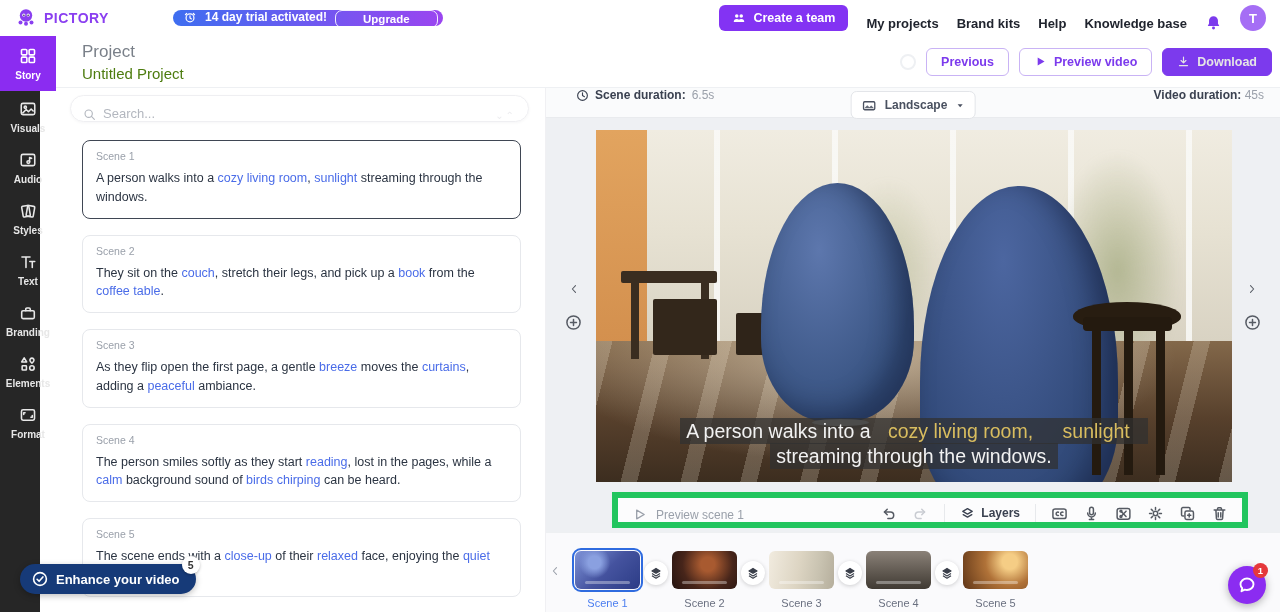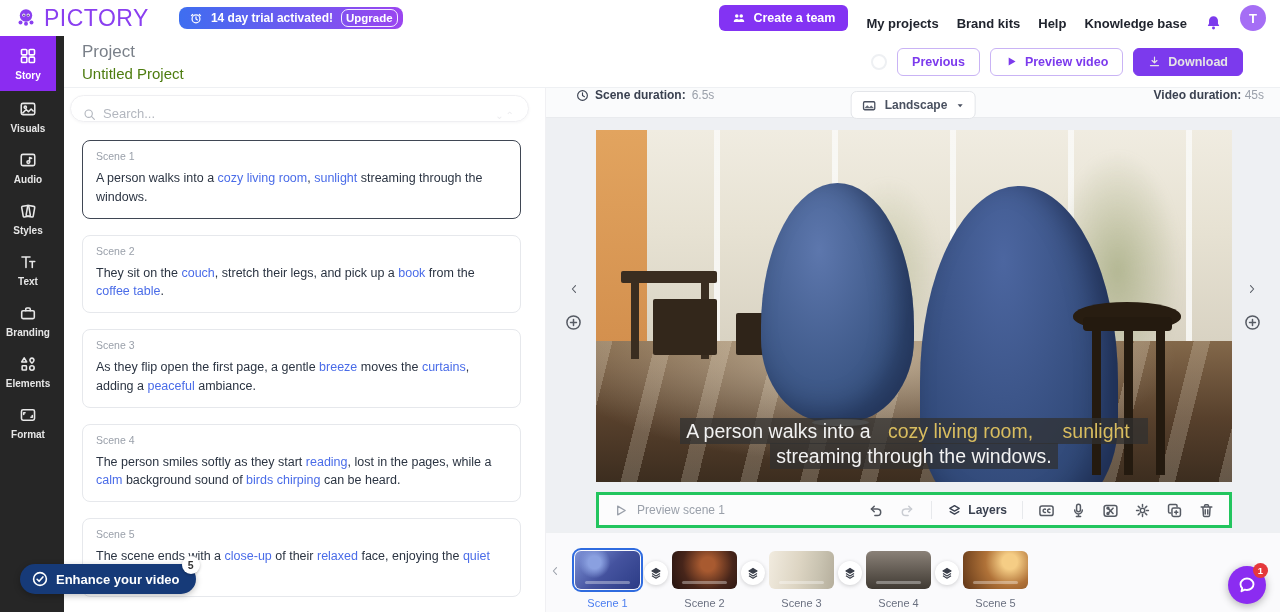--- a/index.html
+++ b/index.html
@@ -4,49 +4,49 @@
 <style>
   * { margin:0; padding:0; box-sizing:border-box; }
   html,body { width:1280px; height:612px; overflow:hidden; background:#fff;
     font-family:"Liberation Sans", sans-serif; }
   svg { display:block; }
 
   
   .topbar { position:absolute; top:0; left:0; width:1280px; height:36px; background:#fff;
     display:flex; align-items:center; padding:0 14px; z-index:30; }
   .logo { display:flex; align-items:center; gap:6px; }
-  .logo-word { font-size:23px; font-weight:400; color:#8a3ff0; letter-spacing:.5px; }
-  .trial-pill { margin-left:30px; height:22px; display:flex; align-items:center; gap:8px;
+  .logo-word { font-size:14px; font-weight:700; color:#8a3ff0; letter-spacing:.5px; }
+  .trial-pill { margin-left:64px; height:16px; display:flex; align-items:flex-start; gap:8px;
     padding:0 5px 0 10px; border-radius:8px; color:#fff; font-size:12px; font-weight:600;
     background:linear-gradient(90deg,#3e6ef0,#9b45f0); }
-  .upgrade-btn { border:1.5px solid rgba(255,255,255,.9); border-radius:7px; padding:2px 4px;
+  .upgrade-btn { border:1.5px solid rgba(255,255,255,.9); border-radius:7px; padding:2px 27px;
     font-size:11.5px; color:#fff; background:transparent; cursor:pointer; font-weight:600; }
   .top-right { margin-left:auto; display:flex; align-items:flex-end; gap:18px; }
   .create-team { display:flex; align-items:center; gap:7px; background:#8333f3; color:#fff;
     border:none; border-radius:6px; padding:6px 13px; font-size:12.5px; font-weight:600; cursor:pointer; }
   .nav-link { font-size:13px; font-weight:600; color:#20242e; cursor:pointer; }
   .bell { color:#7c3aed; cursor:pointer; }
   .avatar { width:26px; height:26px; border-radius:50%; background:#a56ef5; color:#fff;
     font-size:13px; font-weight:700; display:flex; align-items:center; justify-content:center; cursor:pointer; }
 
   
   .subheader { position:absolute; top:36px; left:56px; width:1224px; height:52px; background:#fff;
     border-bottom:1px solid #eef0f3; display:flex; align-items:center; z-index:20; }
   .proj-block { padding-left:26px; }
   .proj-eyebrow { font-size:17px; color:#7a8089; margin-bottom:3px; }
   .proj-title { font-size:15px; color:#4d7c0f; font-weight:500; }
-  .head-actions { margin-left:auto; display:flex; align-items:center; gap:10px; padding-right:37px; }
+  .head-actions { margin-left:auto; display:flex; align-items:center; gap:10px; padding-right:8px; }
   .save-dot { width:16px; height:16px; border-radius:50%; border:2px solid #eef0f3; }
   .btn-outline { display:flex; align-items:center; gap:7px; background:#fff; color:#7c3aed;
     border:1px solid #c9b3f5; border-radius:6px; padding:6px 14px; font-size:12.5px; font-weight:600; cursor:pointer; }
   .btn-solid { display:flex; align-items:center; gap:7px; background:#7c3aed; color:#e5e5e5;
     border:1px solid #7c3aed; border-radius:6px; padding:6px 14px; font-size:12.5px; font-weight:600; cursor:pointer; }
 
   
-  .sidebar { position:absolute; top:36px; left:0; width:64px; height:576px; background:#262626; z-index:25; }
+  .sidebar { position:absolute; top:36px; left:0; width:40px; height:576px; background:#262626; z-index:25; }
   .side-item { width:56px; padding:9px 0 8px; display:flex; flex-direction:column; align-items:center;
     gap:5px; color:#e7e7e7; cursor:pointer; }
   .side-item.active { background:#8b2cf1; color:#fff; padding:11px 0 10px; }
   .side-ic { width:18px; height:18px; }
   .side-lb { font-size:10px; font-weight:600; }
 
   
   .scene-panel { position:absolute; top:88px; left:56px; width:490px; height:524px; background:#fff;
     border-right:1px solid #f0f0f3; }
   .searchbar { margin:7px 16px 0 14px; height:27px; border:1px solid #efeff2; border-radius:14px;
@@ -116,22 +116,22 @@
   .vcaption-inner { display:inline-block; max-width:540px; font-size:19.5px; font-weight:500;
     color:#f2f2f2; line-height:1.32; }
   .vcaption-inner span { background:rgba(48,48,48,.74); padding:2px 6px;
     -webkit-box-decoration-break:clone; box-decoration-break:clone; }
   .vcaption-inner .hl { color:#d9bd5f; }
 
   .edge-nav { position:absolute; color:#565b64; cursor:pointer; }
   .edge-chev-l { left:22px; top:195px; } .edge-chev-r { right:22px; top:195px; }
   .edge-plus-l { left:19px; top:226px; } .edge-plus-r { right:19px; top:226px; }
 
-  .controls { position:absolute; left:50px; top:404px; width:636px; height:36px; background:#fcfcfd;
-    border:3px solid #22c55e; display:flex; align-items:center; padding:0 14px; }
+  .controls { position:absolute; left:66px; top:404px; width:636px; height:36px; background:#fcfcfd;
+    border:6px solid #22c55e; display:flex; align-items:flex-end; padding:0 14px; }
   .ctrl-left { display:flex; align-items:center; gap:9px; color:#9aa0aa; font-size:12px; }
   .ctrl-right { margin-left:auto; display:flex; align-items:center; gap:15px; color:#555a63; }
   .ctrl-right .divider { width:1px; height:18px; background:#e7e9ec; }
   .ctl-ic { width:17px; height:17px; cursor:pointer; }
   .redo { transform:scaleX(-1); color:#c9ccd2; }
   .layers-chip { display:flex; align-items:center; gap:6px; font-size:12px; font-weight:700;
     color:#3a4150; cursor:pointer; }
 
   
   .filmstrip { position:absolute; left:0; top:444px; width:734px; height:80px; background:#fafafc;

